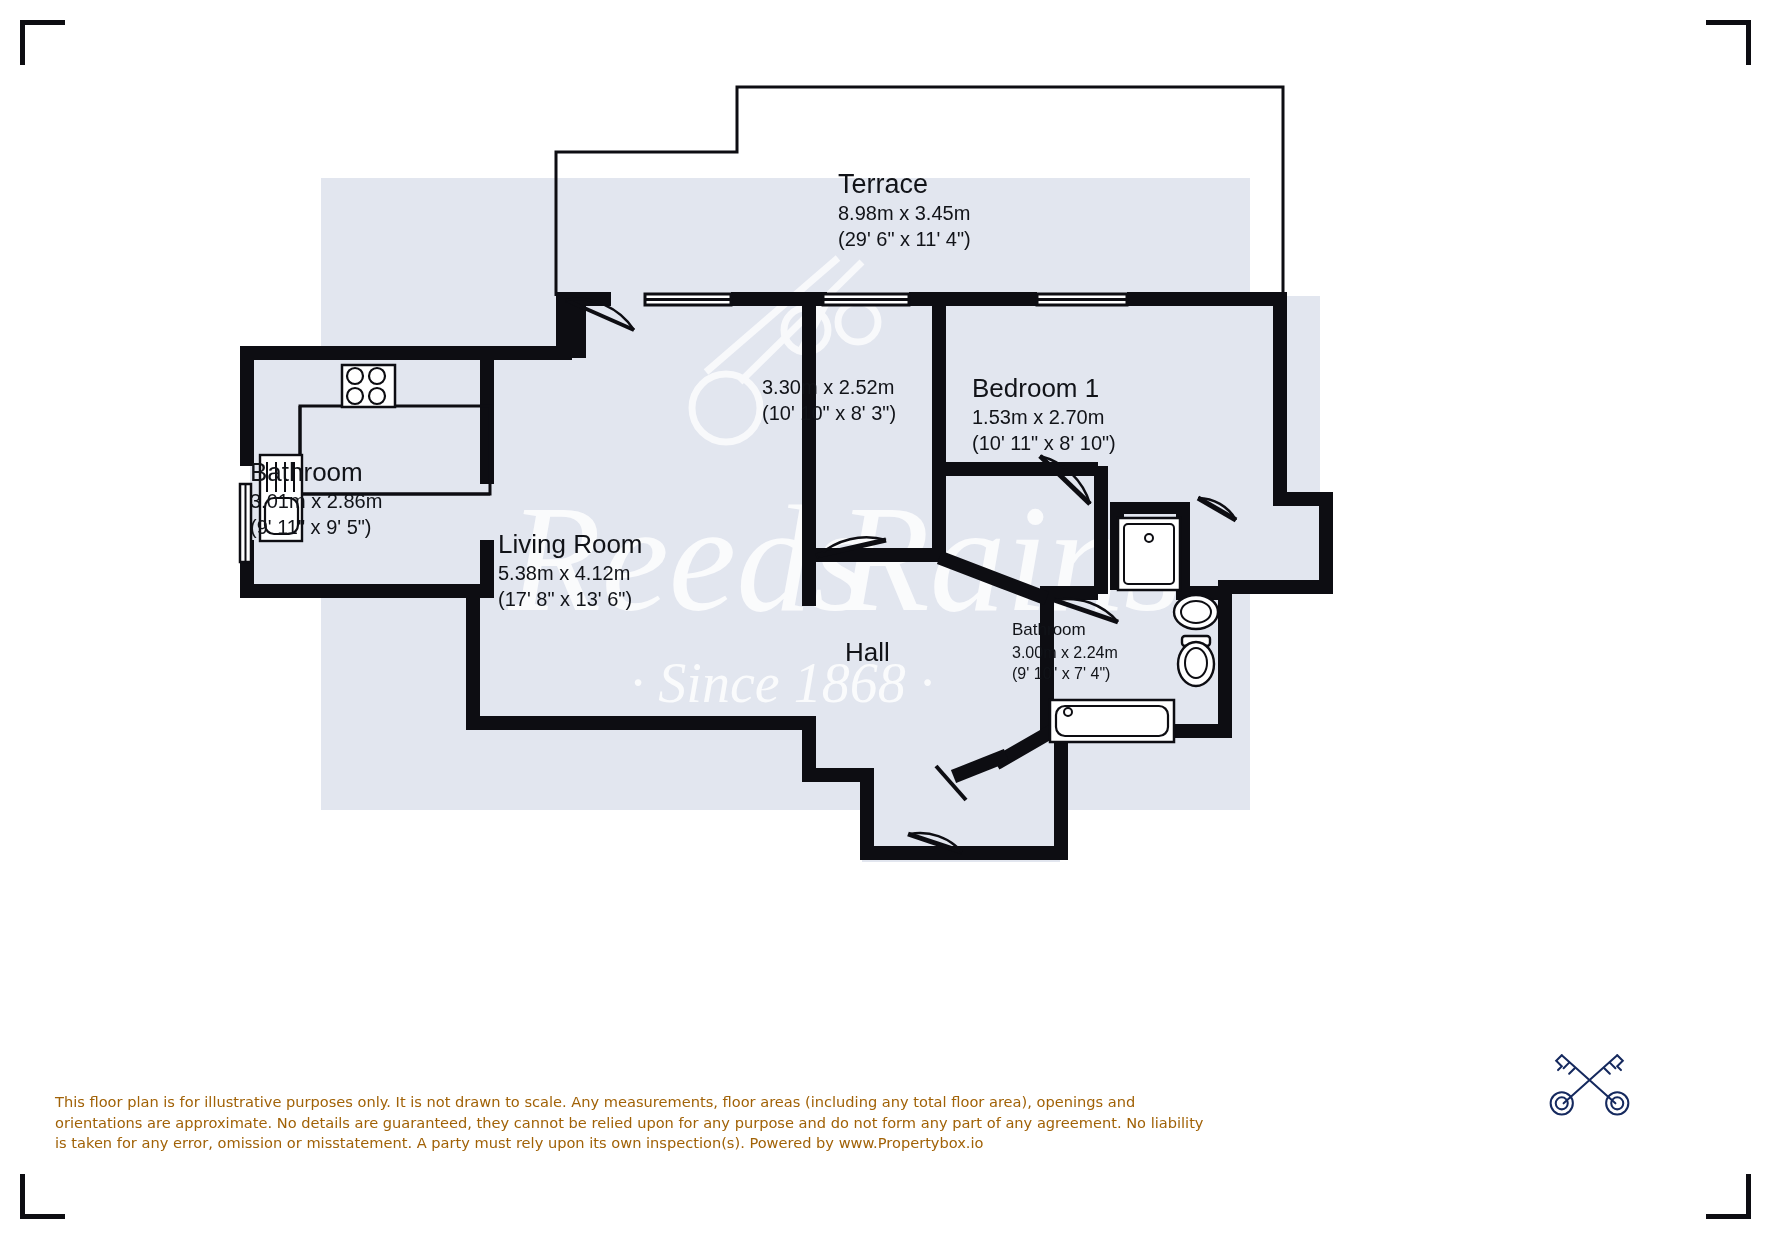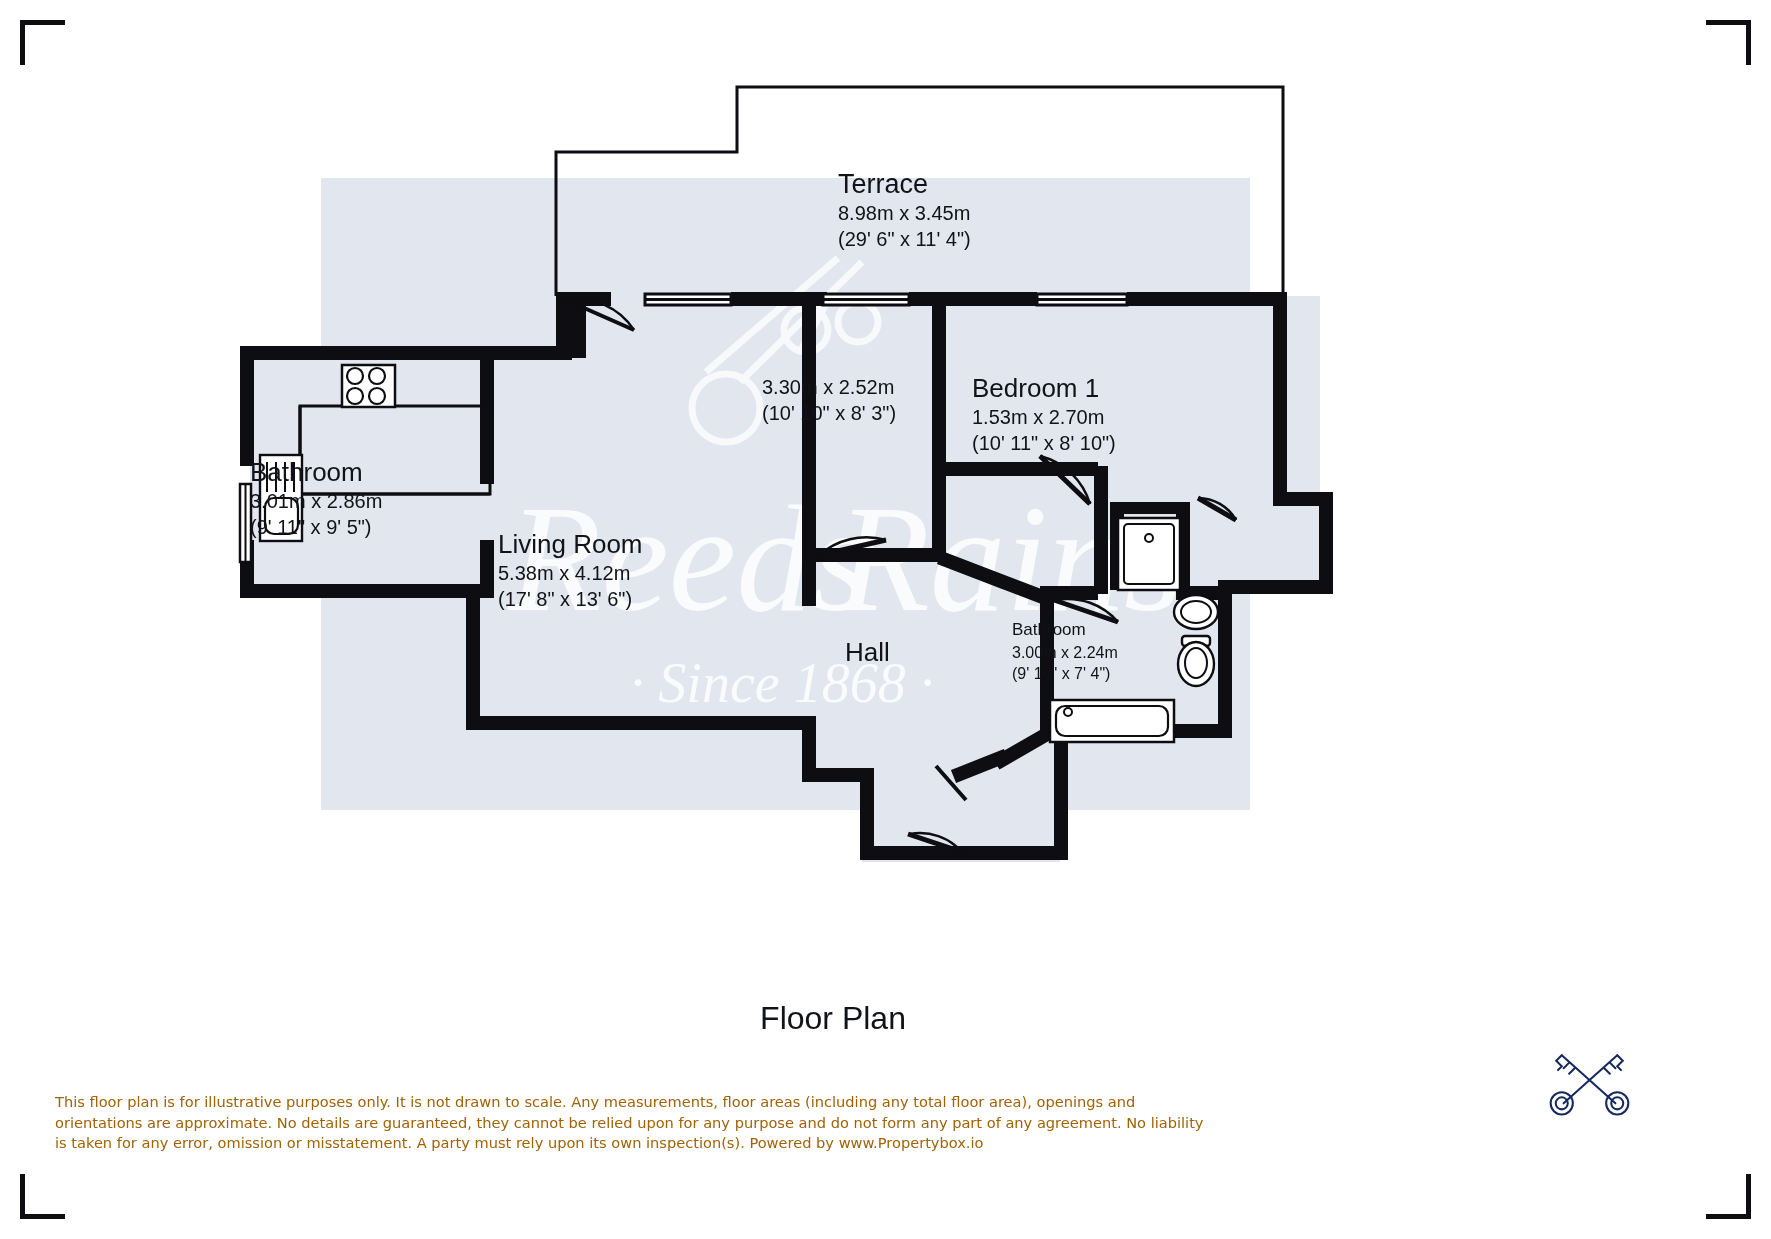--- a/index.html
+++ b/index.html
@@ -267,23 +267,20 @@
   <div class="lbl" style="left:1012px;top:618px;width:200px;">
     <div class="nm" style="font-size:17px;line-height:24px;">Bathroom</div>
     <div class="dm" style="font-size:16px;line-height:21px;">3.00m x 2.24m</div>
     <div class="dm" style="font-size:16px;line-height:21px;">(9' 10" x 7' 4")</div>
   </div>
 
   <div class="lbl" style="left:845px;top:636px;width:200px;">
     <div class="nm">Hall</div>
   </div>
 
-  <div id="floorplan-title">
-    <span>Floor Plan</span>
-  </div>
 
   <div id="disclaimer">This floor plan is for illustrative purposes only. It is not drawn to scale. Any measurements, floor areas (including any total floor area), openings and orientations are approximate. No details are guaranteed, they cannot be relied upon for any purpose and do not form any part of any agreement. No liability is taken for any error, omission or misstatement. A party must rely upon its own inspection(s). Powered by www.Propertybox.io</div>
 
   <div id="brand">
     <svg class="keys" viewBox="0 0 120 80">
       <g fill="none" stroke="#15295e" stroke-width="2.2" stroke-linecap="round">
         <path d="M30,10 L88,62"></path>
         <path d="M90,10 L32,62"></path>
         <circle cx="30" cy="62" r="12"></circle>
         <circle cx="30" cy="62" r="6.5"></circle>

